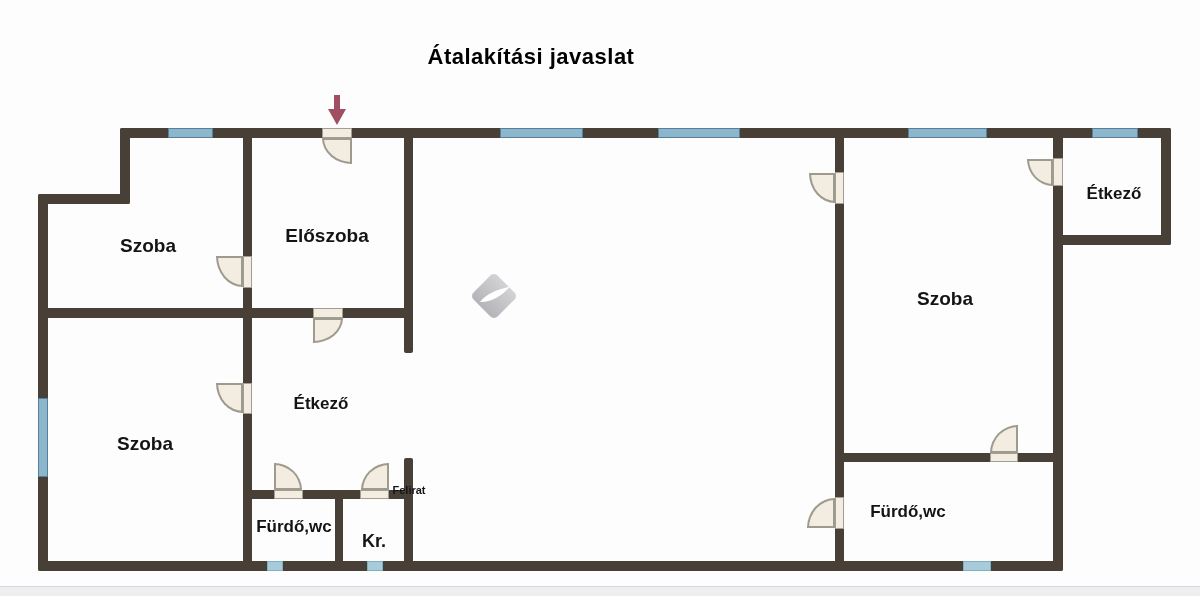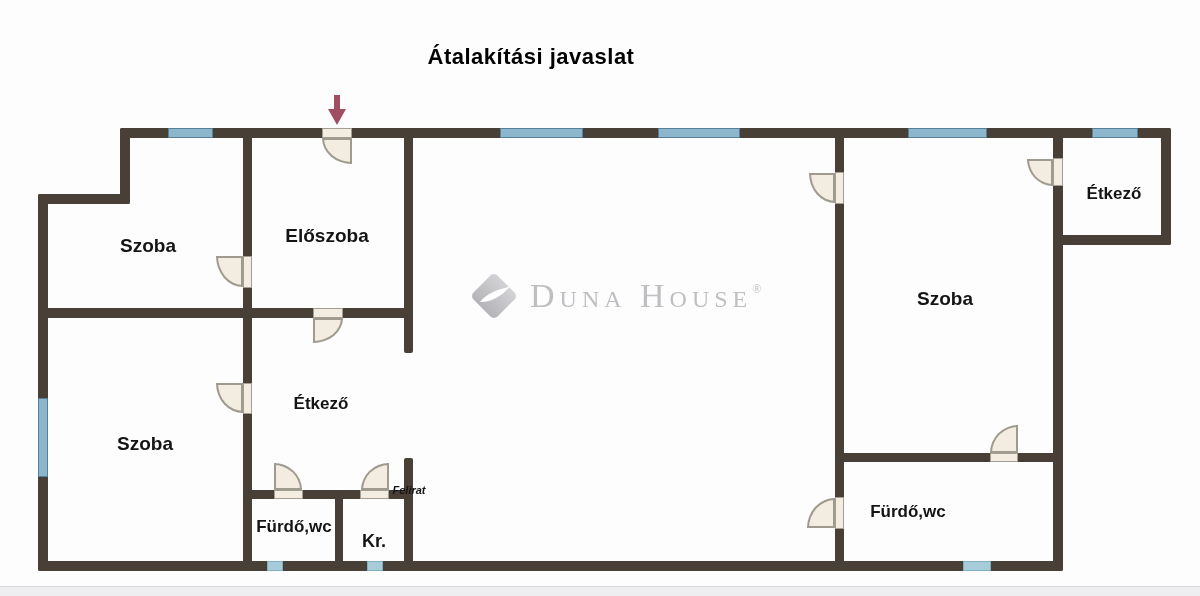--- a/index.html
+++ b/index.html
@@ -90,34 +90,33 @@
   <div class="door bl" style="left:1027px;top:159px;width:26px;height:27px;"></div>
   <div class="door tl" style="left:990px;top:425px;width:28px;height:28px;"></div>
   <div class="door tl" style="left:807px;top:498px;width:28px;height:30px;"></div>
 
   <div class="label" style="left:148px;top:246px;">Szoba</div>
   <div class="label" style="left:327px;top:236px;">Előszoba</div>
   <div class="label" style="left:145px;top:444px;">Szoba</div>
   <div class="label s17" style="left:321px;top:404px;">Étkező</div>
   <div class="label s17" style="left:294px;top:527px;">Fürdő,wc</div>
   <div class="label s18" style="left:374px;top:525px;margin-top:16px;">Kr.</div>
-  <div class="label s11" style="left:409px;top:490px;font-style:italic;">Felirat</div>
+  <div class="label s11" style="left:409px;top:490px;">Felirat</div>
   <div class="label s17" style="left:908px;top:512px;">Fürdő,wc</div>
   <div class="label" style="left:945px;top:299px;">Szoba</div>
   <div class="label s17" style="left:1114px;top:194px;">Étkező</div>
 
   <div class="wm" style="left:466px;top:268px;">
     <svg width="56" height="56" viewBox="0 0 56 56">
       <defs>
         <linearGradient id="dg" x1="0" y1="0" x2="0" y2="1">
           <stop offset="0" stop-color="#d3d3d6"></stop>
           <stop offset="1" stop-color="#b4b4b8"></stop>
         </linearGradient>
       </defs>
       <rect x="11" y="11" width="34" height="34" rx="5" transform="rotate(45 28 28)" fill="url(#dg)"></rect>
       <path d="M14 34 C 21 25, 32 21.5, 44 18.5 C 35 29, 24 34.5, 14 34 Z" fill="#ffffff"></path>
     </svg>
-    <div class="wm-text" style="margin-left:8px;"><span>Duna House</span><sup class="wm-reg">®</sup></div>
   </div>
 
   <div class="footer-strip"></div>
 
 </div>
 
 </body></html>

